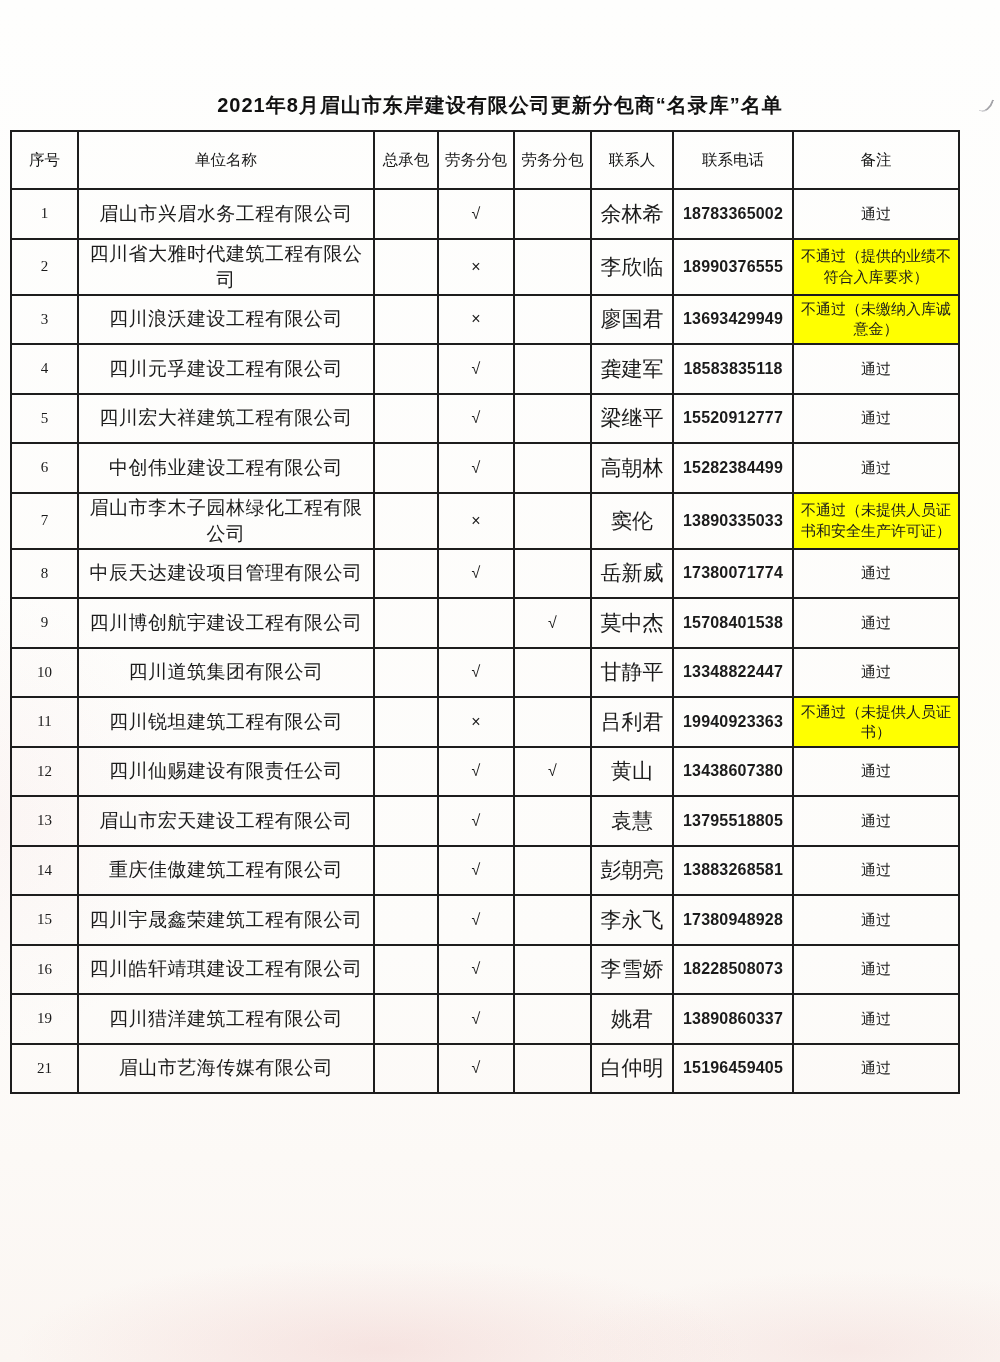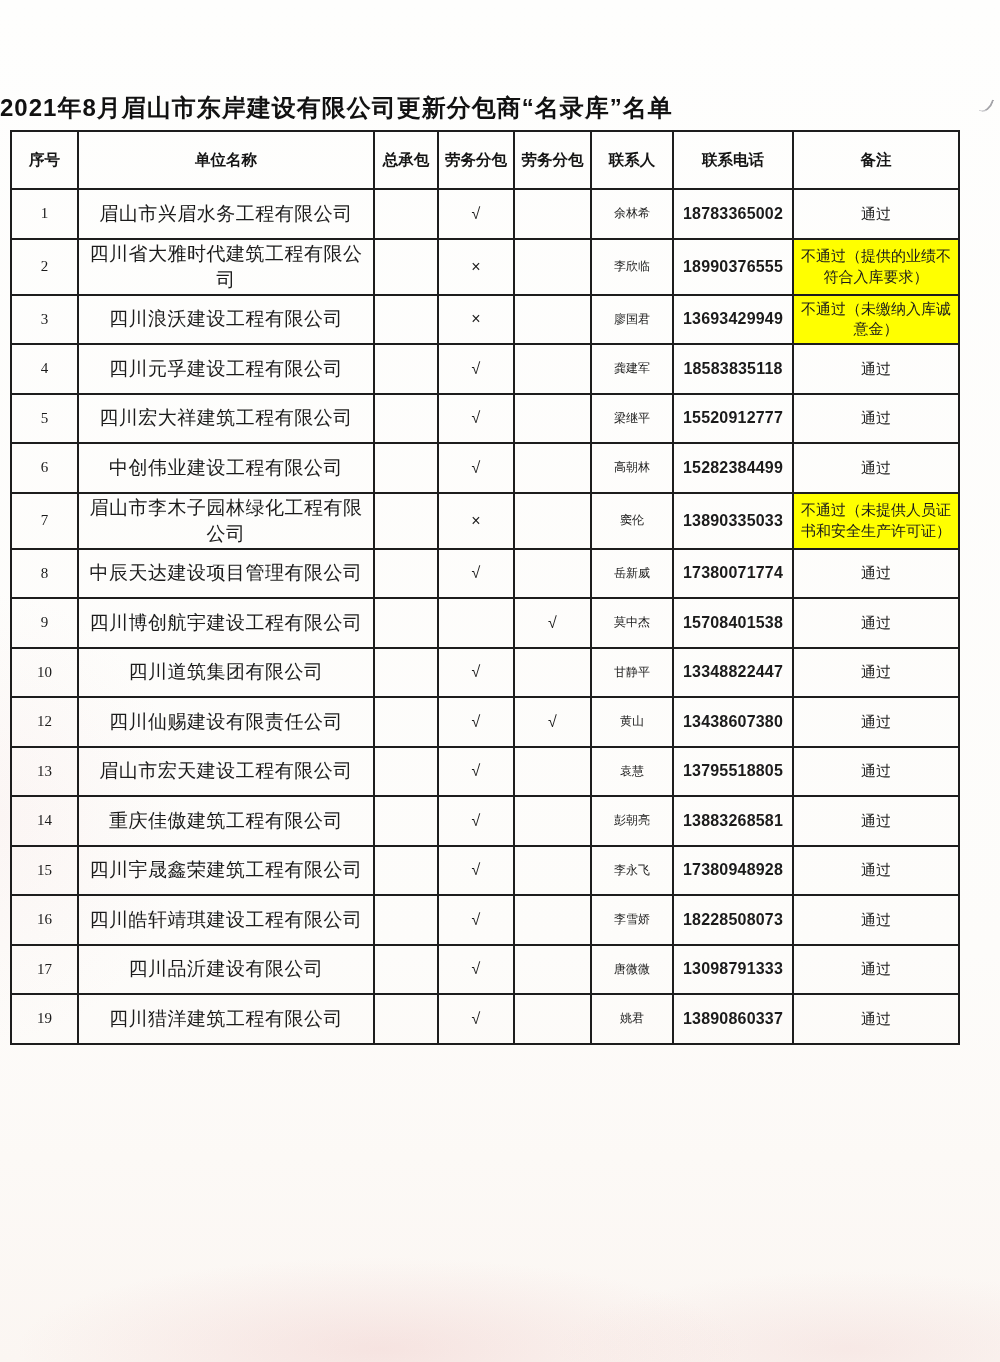--- a/index.html
+++ b/index.html
@@ -14,24 +14,24 @@
     width: 1000px; height: 1362px;
     background:
       radial-gradient(ellipse 520px 130px at 38% 99%, rgba(232,178,178,0.28), transparent 70%),
       radial-gradient(ellipse 420px 110px at 85% 99%, rgba(232,185,185,0.22), transparent 70%),
       radial-gradient(ellipse 260px 320px at 0% 60%, rgba(240,205,205,0.15), transparent 70%),
       linear-gradient(180deg, #fefefd 0%, #fdfcfa 70%, #fbf6f2 100%);
   }
   .doc-title {
     position: absolute;
     top: 92px; left: 0; width: 100%;
-    text-align: left;
+    text-align: center;
     font-family: "Liberation Sans", "DejaVu Sans", sans-serif;
     font-weight: 700;
-    font-size: 24px;
+    font-size: 20px;
     letter-spacing: 1px;
     color: #111;
   }
   .pen-mark {
     position: absolute;
     top: 98px; left: 981px;
     width: 9px; height: 14px;
     border-right: 2px solid rgba(90,90,100,0.55);
     border-bottom: 1px solid rgba(90,90,100,0.35);
     border-radius: 0 0 90% 0;
@@ -47,32 +47,32 @@
   table.roster th, table.roster td {
     border: 2px solid #1d1d1d;
     text-align: center;
     vertical-align: middle;
     padding: 1px 3px;
     overflow: hidden;
   }
   table.roster { border: 2.5px solid #151515; }
   tr.hdr th {
     height: 54px;
-    font-weight: 700;
+    font-weight: 400;
     font-size: 15.5px;
     color: #151515;
   }
   tbody tr { height: 49.5px; }
   td.c0 { font-size: 15px; }
   td.c1 { font-size: 19px; letter-spacing: 0.5px; }
   td.c2, td.c3, td.c4 {
     font-family: "Liberation Sans", "DejaVu Sans", sans-serif;
     font-size: 16px;
   }
-  td.c5 { font-size: 12px; }
+  td.c5 { font-size: 21px; }
   td.c6 {
     font-family: "Liberation Sans", "DejaVu Sans", sans-serif;
     font-weight: 700;
     font-size: 16px;
     letter-spacing: 0.2px;
   }
   td.c7 { font-size: 15px; line-height: 1.35; }
   td.hl {
     background: #ffff00;
     text-align: center;
@@ -206,20 +206,30 @@
           <td class="td c0">10</td>
           <td class="td c1">四川道筑集团有限公司</td>
           <td class="td c2"></td>
           <td class="td c3">√</td>
           <td class="td c4"></td>
           <td class="td c5">甘静平</td>
           <td class="td c6">13348822447</td>
           <td class="td c7">通过</td>
         </tr>
         <tr>
+          <td class="td c0">11</td>
+          <td class="td c1">四川锐坦建筑工程有限公司</td>
+          <td class="td c2"></td>
+          <td class="td c3">×</td>
+          <td class="td c4"></td>
+          <td class="td c5">吕利君</td>
+          <td class="td c6">19940923363</td>
+          <td class="td c7 hl">不通过（未提供人员证书）</td>
+        </tr>
+        <tr>
           <td class="td c0">12</td>
           <td class="td c1">四川仙赐建设有限责任公司</td>
           <td class="td c2"></td>
           <td class="td c3">√</td>
           <td class="td c4">√</td>
           <td class="td c5">黄山</td>
           <td class="td c6">13438607380</td>
           <td class="td c7">通过</td>
         </tr>
         <tr>
@@ -256,35 +266,35 @@
           <td class="td c0">16</td>
           <td class="td c1">四川皓轩靖琪建设工程有限公司</td>
           <td class="td c2"></td>
           <td class="td c3">√</td>
           <td class="td c4"></td>
           <td class="td c5">李雪娇</td>
           <td class="td c6">18228508073</td>
           <td class="td c7">通过</td>
         </tr>
         <tr>
-          <td class="td c0">17</td>
-          <td class="td c1">四川品沂建设有限公司</td>
-          <td class="td c2"></td>
-          <td class="td c3">√</td>
-          <td class="td c4"></td>
-          <td class="td c5">唐微微</td>
-          <td class="td c6">13098791333</td>
-          <td class="td c7">通过</td>
-        </tr>
-        <tr>
           <td class="td c0">19</td>
           <td class="td c1">四川猎洋建筑工程有限公司</td>
           <td class="td c2"></td>
           <td class="td c3">√</td>
           <td class="td c4"></td>
           <td class="td c5">姚君</td>
           <td class="td c6">13890860337</td>
           <td class="td c7">通过</td>
         </tr>
+        <tr>
+          <td class="td c0">21</td>
+          <td class="td c1">眉山市艺海传媒有限公司</td>
+          <td class="td c2"></td>
+          <td class="td c3">√</td>
+          <td class="td c4"></td>
+          <td class="td c5">白仲明</td>
+          <td class="td c6">15196459405</td>
+          <td class="td c7">通过</td>
+        </tr>
       </tbody>
   </table>
 
 </div>
 
 </body></html>

